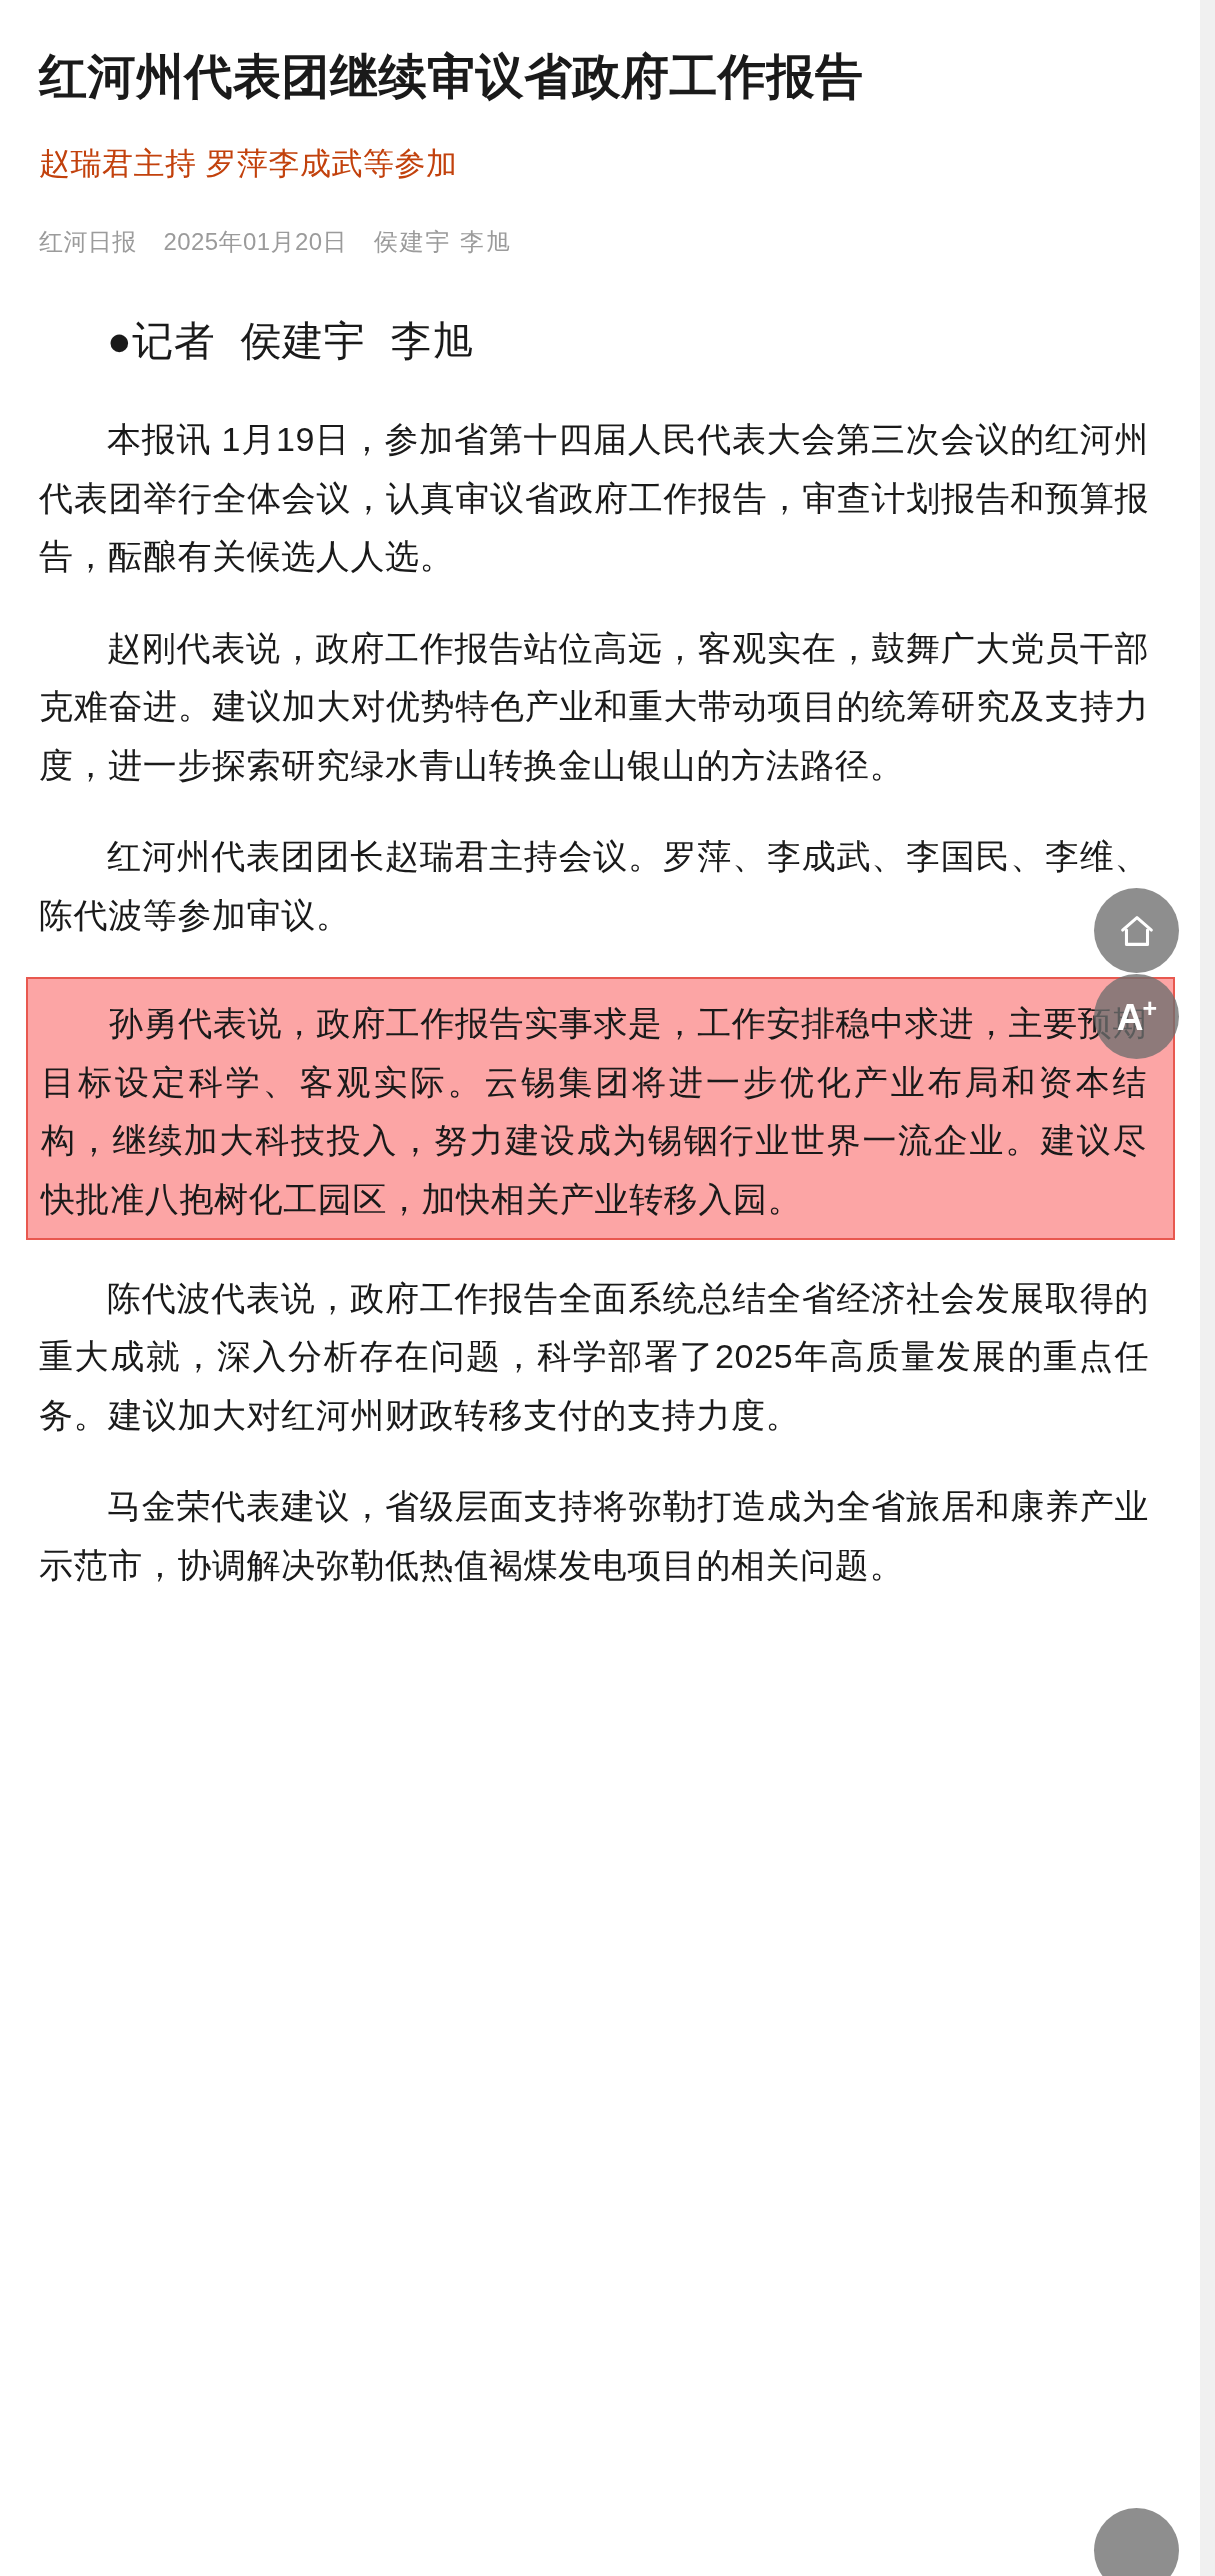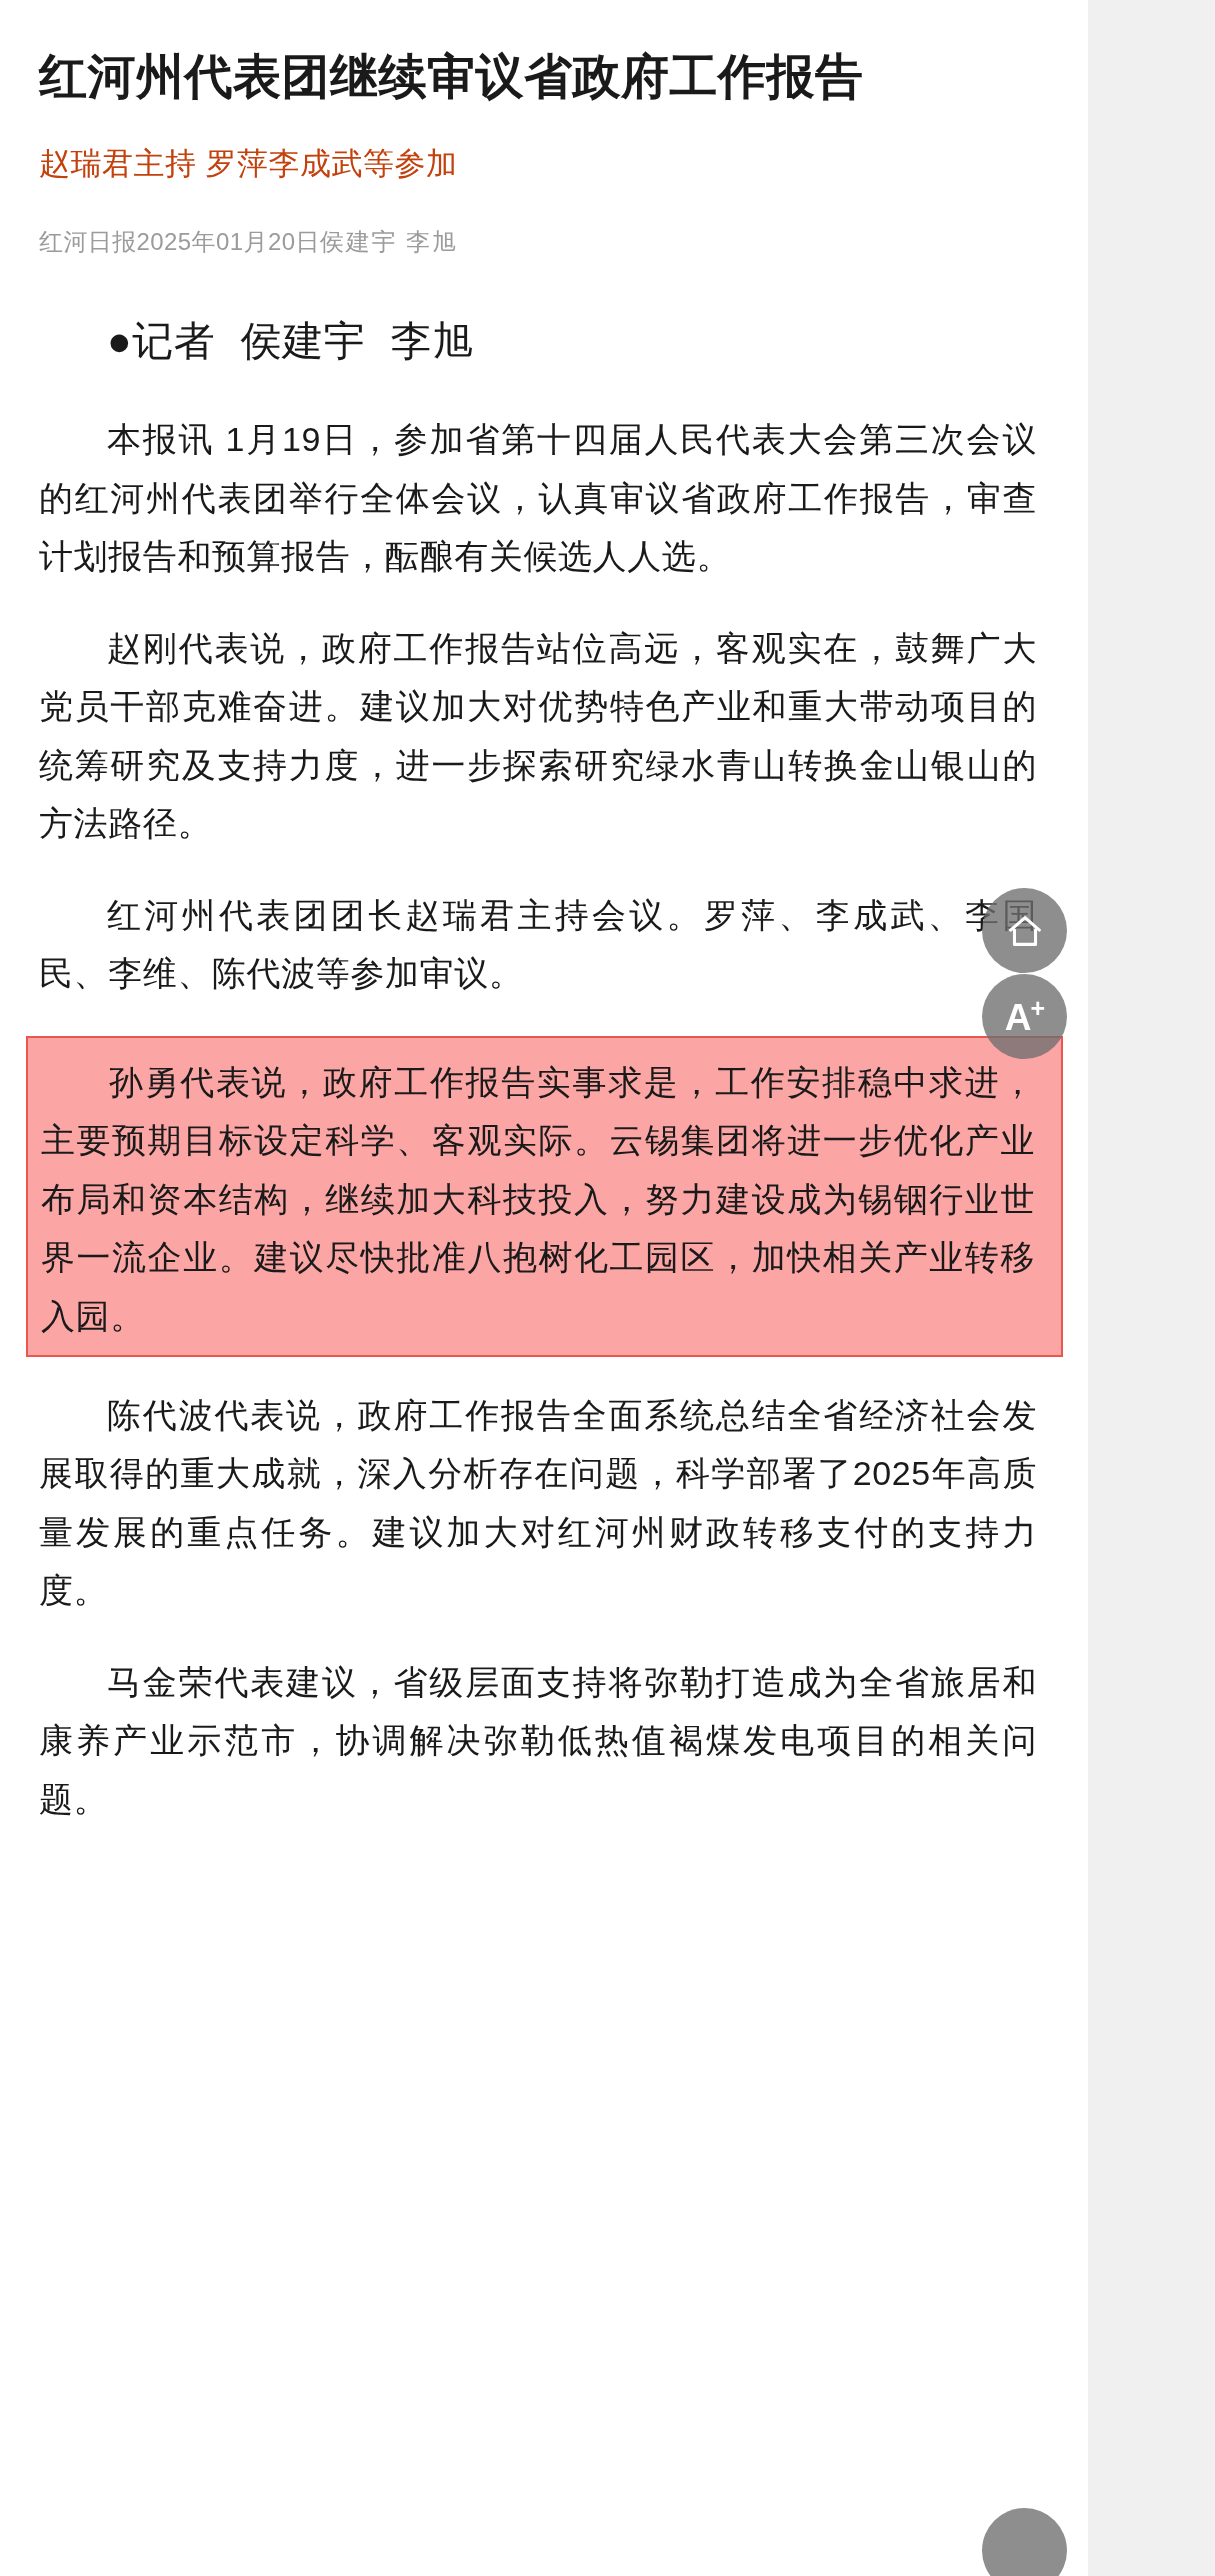--- a/index.html
+++ b/index.html
@@ -8,21 +8,21 @@
     background: #f0f0f0;
   }
   body {
     width: 1216px;
     min-height: 2576px;
     font-family: "Liberation Sans", sans-serif;
     -webkit-font-smoothing: antialiased;
   }
   .page {
     position: relative;
-    width: 1088px;
+    width: 1200px;
     min-height: 2576px;
     background: #ffffff;
     box-sizing: border-box;
     padding: 46px 39px 0 39px;
     overflow: hidden;
   }
   .article-title {
     font-size: 48px;
     line-height: 1.28;
     font-weight: bold;
@@ -36,20 +36,21 @@
     color: #c2410c;
     margin: 0 0 41px 0;
     letter-spacing: 0.5px;
   }
   .meta {
     font-size: 24px;
     color: #9b9b9b;
     margin: 0 0 54px 0;
     display: flex;
     align-items: center;
+    gap: 27px;
     letter-spacing: 0.4px;
   }
   .meta span { white-space: nowrap; }
   .meta .meta-authors { letter-spacing: 1.9px; }
 
   .body-content {
     font-size: 34px;
     line-height: 1.72;
     color: #1a1a1a;
     letter-spacing: 0.6px;

